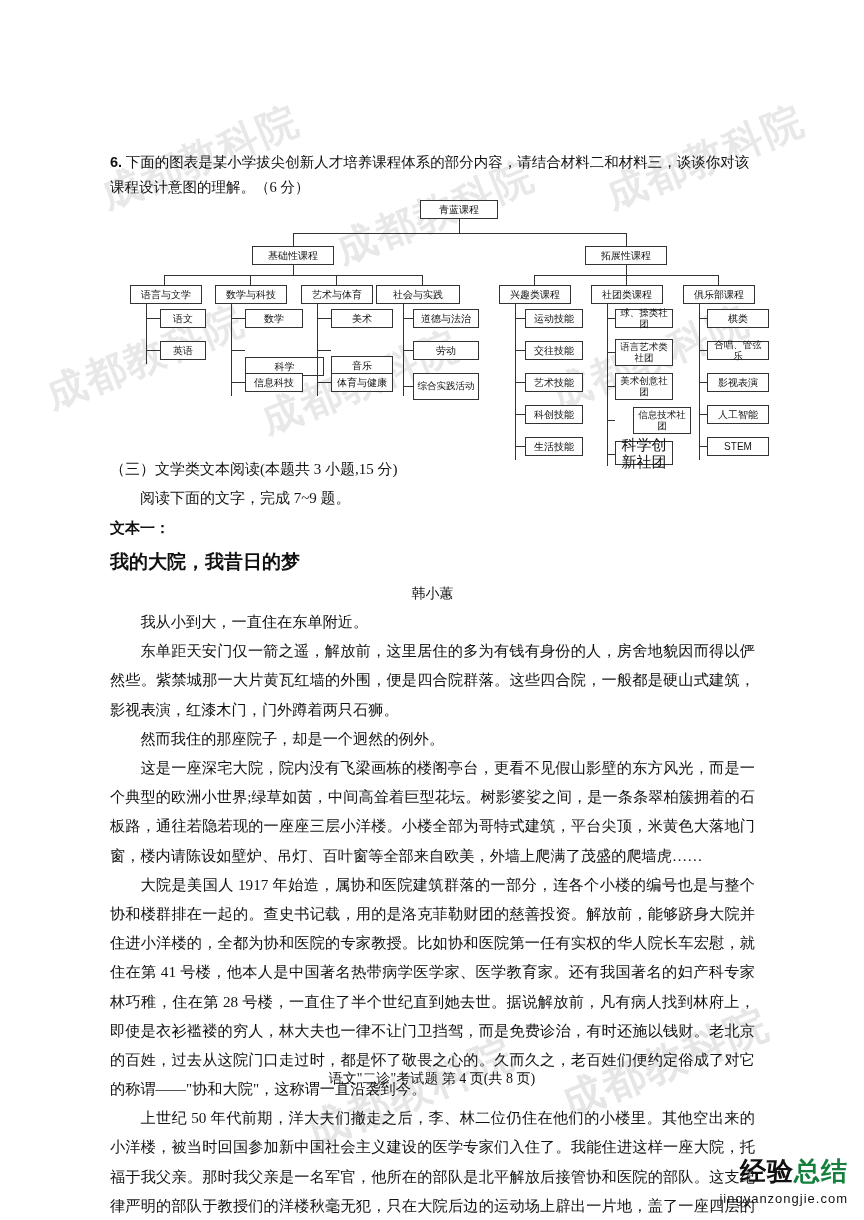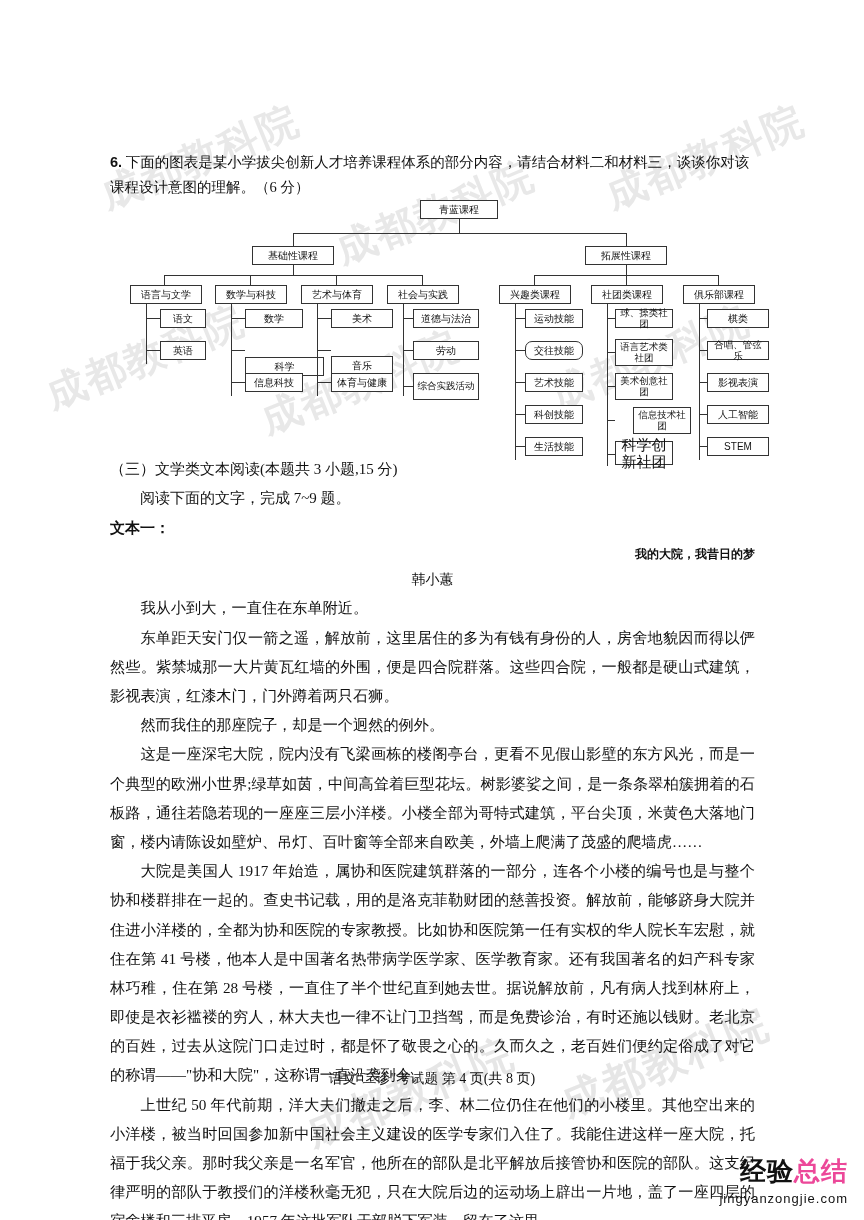--- a/index.html
+++ b/index.html
@@ -72,21 +72,21 @@
   
   .sec {
     position: absolute;
     left: 110px; width: 645px;
     font-size: 15px;
     line-height: 1.95;
     font-family: "Liberation Serif", "DejaVu Serif", serif;
   }
   .sec .line { white-space: nowrap; }
   .sec .bold { font-weight: bold; }
-  .title-c { text-align: right; font-weight: bold; font-size: 12px; }
+  .title-c { text-align: left; font-weight: bold; font-size: 19px; }
   .author-c { text-align: center; font-size: 14px; }
   .para {
     text-indent: 2em;
     text-align: justify;
     font-size: 15.2px;
     line-height: 1.92;
   }
   .footer {
     position: absolute;
     left: 0; right: 0; top: 1070px;
@@ -97,21 +97,21 @@
   
   .logo {
     position: absolute;
     right: 16px; bottom: 14px;
     text-align: right;
     font-family: "Liberation Sans", sans-serif;
   }
   .logo .cn {
     font-size: 26px; font-weight: bold; color: #111; letter-spacing: 1px;
   }
-  .logo .cn .red { color: #ec4899; }
+  .logo .cn .red { color: #15803d; }
   .logo .en { font-size: 13px; color: #111; margin-top: 2px; letter-spacing: 1px; }
 </style>
 </head>
 <body>
 
 <div class="page">
 
   <div class="wm w1">成都教科院</div>
   <div class="wm w2">成都教科院</div>
   <div class="wm w3">成都教科院</div>
@@ -147,21 +147,21 @@
 
     <div class="ln v" style="left:496px; top:65px; height:10px;"></div>
     <div class="ln h" style="left:404px; top:75px; width:184px;"></div>
     <div class="ln v" style="left:404px; top:75px; height:10px;"></div>
     <div class="ln v" style="left:496px; top:75px; height:10px;"></div>
     <div class="ln v" style="left:588px; top:75px; height:10px;"></div>
 
     <div class="nodebox" style="left:0px;   top:85px; width:72px; height:19px;">语言与文学</div>
     <div class="nodebox" style="left:85px;  top:85px; width:72px; height:19px;">数学与科技</div>
     <div class="nodebox" style="left:171px; top:85px; width:72px; height:19px;">艺术与体育</div>
-    <div class="nodebox" style="left:257px; top:85px; width:72px; height:19px;">社会与实践</div>
+    <div class="nodebox" style="left:246px; top:85px; width:84px; height:19px;">社会与实践</div>
     <div class="nodebox" style="left:369px; top:85px; width:72px; height:19px;">兴趣类课程</div>
     <div class="nodebox" style="left:461px; top:85px; width:72px; height:19px;">社团类课程</div>
     <div class="nodebox" style="left:553px; top:85px; width:72px; height:19px;">俱乐部课程</div>
 
     <div class="ln v" style="left:16px; top:104px; height:60px;"></div>
     <div class="ln h" style="left:16px; top:118px; width:14px;"></div>
     <div class="ln h" style="left:16px; top:150px; width:14px;"></div>
     <div class="nodebox" style="left:30px; top:109px; width:46px; height:19px;">语文</div>
     <div class="nodebox" style="left:30px; top:141px; width:46px; height:19px;">英语</div>
 
@@ -189,21 +189,21 @@
     <div class="nodebox" style="left:283px; top:141px; width:66px; height:19px;">劳动</div>
     <div class="nodebox" style="left:283px; top:173px; width:66px; height:27px; font-size:9.5px;">综合实践活动</div>
 
     <div class="ln v" style="left:385px; top:104px; height:156px;"></div>
     <div class="ln h" style="left:385px; top:118px; width:10px;"></div>
     <div class="ln h" style="left:385px; top:150px; width:10px;"></div>
     <div class="ln h" style="left:385px; top:182px; width:10px;"></div>
     <div class="ln h" style="left:385px; top:214px; width:10px;"></div>
     <div class="ln h" style="left:385px; top:246px; width:10px;"></div>
     <div class="nodebox" style="left:395px; top:109px; width:58px; height:19px;">运动技能</div>
-    <div class="nodebox" style="left:395px; top:141px; width:58px; height:19px;border-radius:7px;">交往技能</div>
+    <div class="nodebox" style="left:395px; top:141px; width:58px; height:19px;">交往技能</div>
     <div class="nodebox" style="left:395px; top:173px; width:58px; height:19px;">艺术技能</div>
     <div class="nodebox" style="left:395px; top:205px; width:58px; height:19px;">科创技能</div>
     <div class="nodebox" style="left:395px; top:237px; width:58px; height:19px;">生活技能</div>
 
     <div class="ln v" style="left:477px; top:104px; height:162px;"></div>
     <div class="ln h" style="left:477px; top:118px; width:8px;"></div>
     <div class="ln h" style="left:477px; top:152px; width:8px;"></div>
     <div class="ln h" style="left:477px; top:186px; width:8px;"></div>
     <div class="ln h" style="left:477px; top:220px; width:8px;"></div>
     <div class="ln h" style="left:477px; top:254px; width:8px;"></div>

